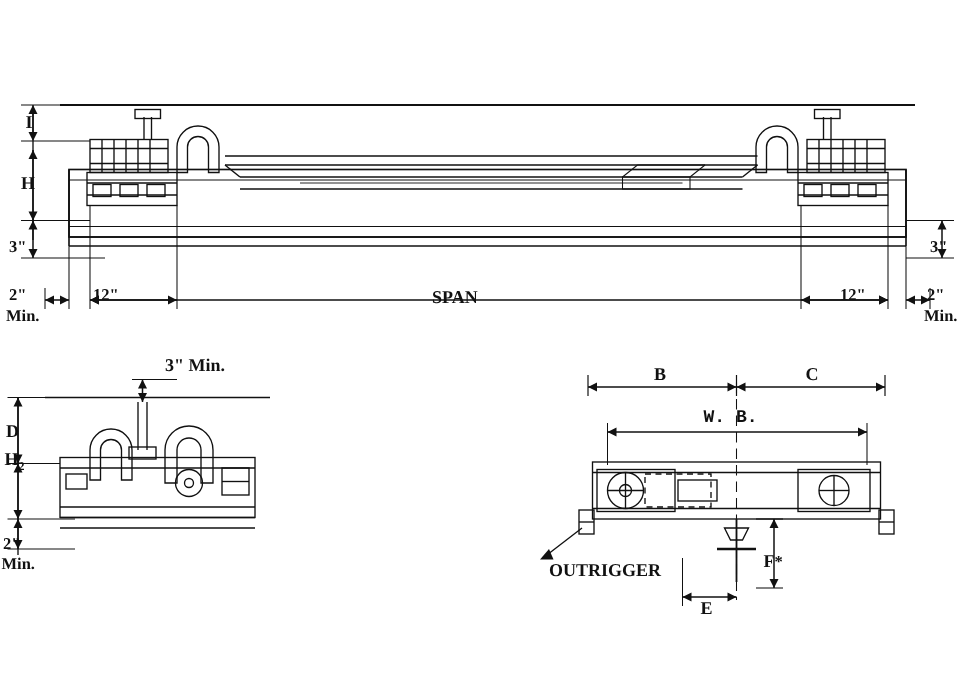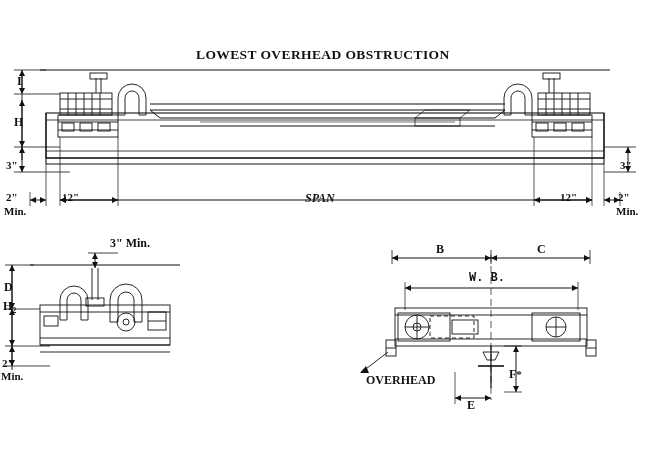--- a/index.html
+++ b/index.html
@@ -278,56 +278,55 @@
 
       <line x1="516" y1="346" x2="516" y2="392" stroke-width="1"></line>
       <path d="M513,352 L516,346 L519,352" fill="#111111" stroke="none"></path>
       <path d="M513,386 L516,392 L519,386" fill="#111111" stroke="none"></path>
       <line x1="504" y1="346" x2="522" y2="346" stroke-width="0.7"></line>
       <line x1="504" y1="392" x2="522" y2="392" stroke-width="0.7"></line>
 
     </g>
   </svg>
 
-  <div class="lbl big" style="left:196px; top:48px;">LOWEST OVERHEAD OBSTRUCTION</div>
 
   <div class="lbl med" style="left:17px; top:75px;">I</div>
 
   <div class="lbl med" style="left:14px; top:116px;">H</div>
 
   <div class="lbl small" style="left:6px; top:160px;">3"</div>
 
   <div class="lbl small" style="left:620px; top:160px;">3"</div>
 
   <div class="lbl small" style="left:6px; top:192px;">2"</div>
   <div class="lbl small" style="left:4px; top:206px;">Min.</div>
 
   <div class="lbl small" style="left:618px; top:192px;">2"</div>
   <div class="lbl small" style="left:616px; top:206px;">Min.</div>
 
   <div class="lbl small" style="left:62px; top:192px;">12"</div>
 
   <div class="lbl small" style="left:560px; top:192px;">12"</div>
 
-  <div class="lbl med" style="left:305px; top:192px;font-style:italic;">SPAN</div>
+  <div class="lbl med" style="left:288px; top:192px;">SPAN</div>
 
   <div class="lbl med" style="left:110px; top:237px;">3" Min.</div>
 
   <div class="lbl med" style="left:4px; top:281px;">D</div>
 
   <div class="lbl med" style="left:3px; top:300px;"><span>H</span><span class="sub">2</span></div>
 
   <div class="lbl small" style="left:2px; top:358px;">2"</div>
   <div class="lbl small" style="left:1px; top:371px;">Min.</div>
 
   <div class="lbl med" style="left:436px; top:243px;">B</div>
 
   <div class="lbl med" style="left:537px; top:243px;">C</div>
 
   <div class="lbl med" style="left:469px; top:272px;font-family:Liberation Mono, monospace;">W. B.</div>
 
-  <div class="lbl med" style="left:366px; top:374px;">OVERHEAD</div>
+  <div class="lbl med" style="left:366px; top:374px;">OUTRIGGER</div>
 
   <div class="lbl med" style="left:467px; top:399px;">E</div>
 
   <div class="lbl med" style="left:509px; top:368px;"><span>F</span><span class="star">*</span></div>
 
 </div>
 
 </body></html>

